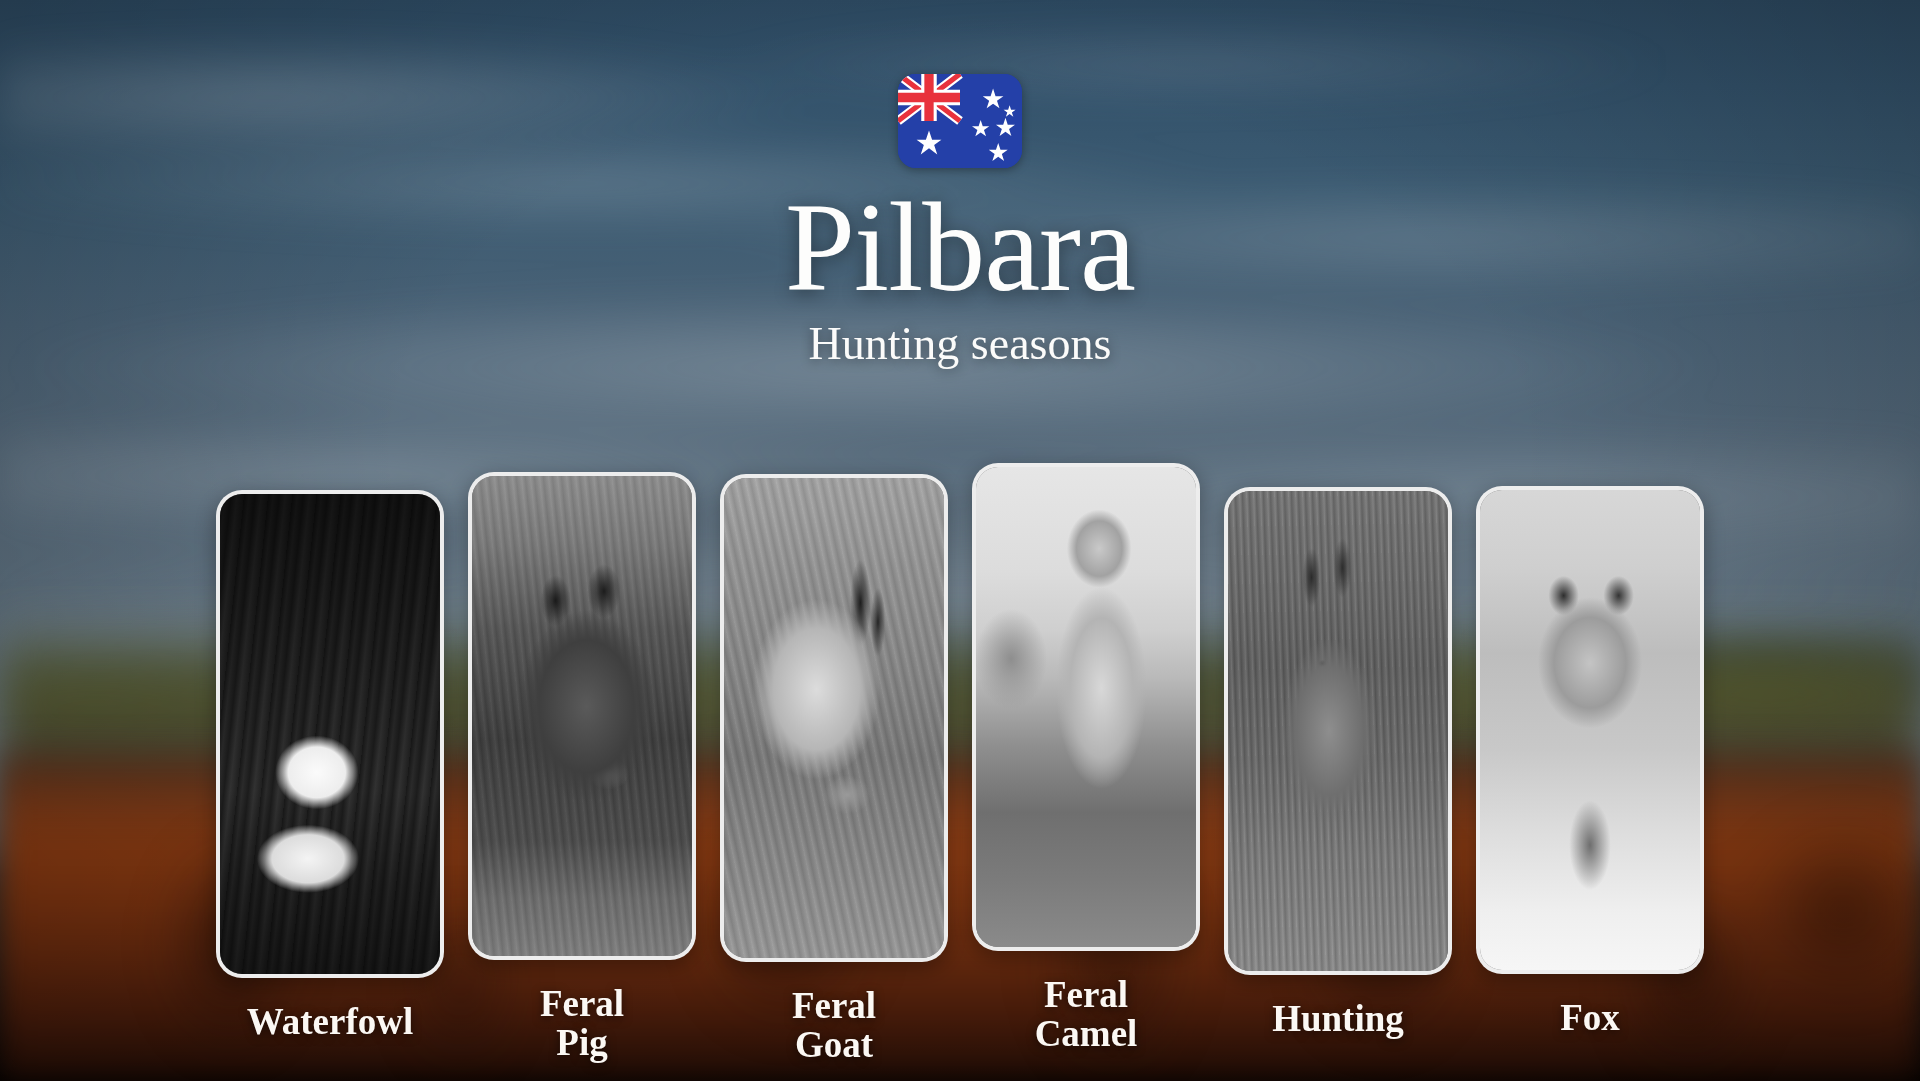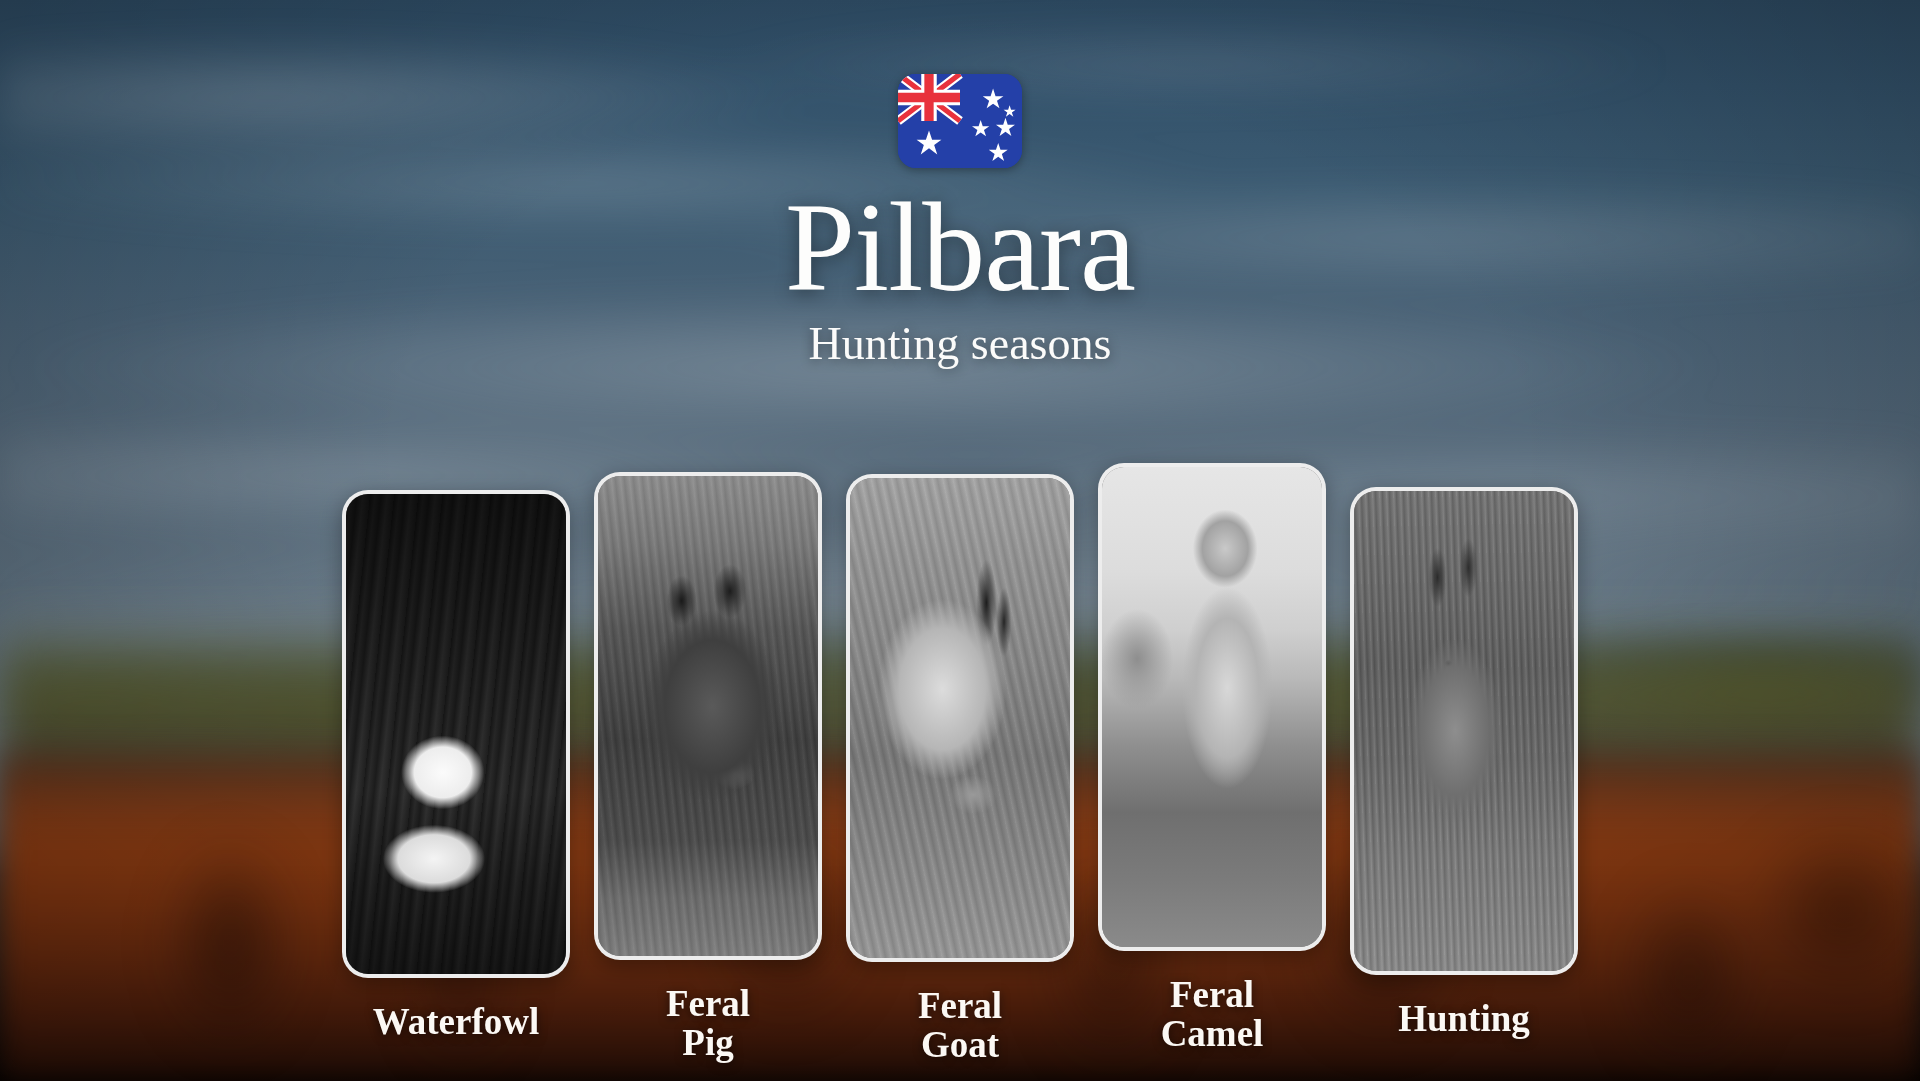--- a/index.html
+++ b/index.html
@@ -304,15 +304,21 @@
 Camel</div>
     </div>
 
     <div class="species-item off-4">
       <div class="species-card">
         <div class="photo ph-donkey"></div>
       </div>
       <div class="species-label">Hunting</div>
     </div>
 
+    <div class="species-item off-5">
+      <div class="species-card">
+        <div class="photo ph-fox"></div>
+      </div>
+      <div class="species-label">Fox</div>
+    </div>
 
   </div>
 </div>
 
 </body></html>

